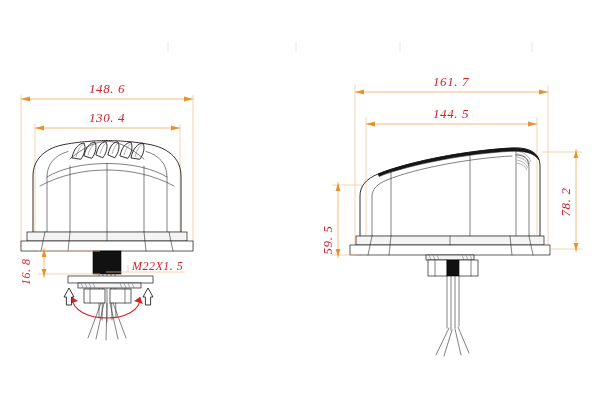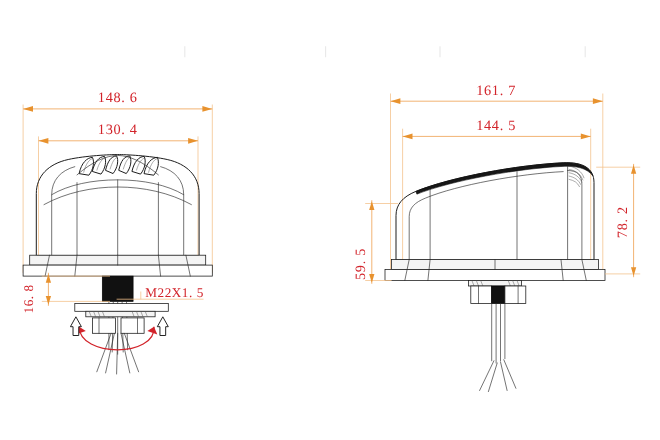--- a/index.html
+++ b/index.html
@@ -11,20 +11,21 @@
     width: 600px;
     height: 400px;
     overflow: hidden;
     font-family: "Liberation Serif", "DejaVu Serif", serif;
   }
   #drawing-root {
     position: relative;
     width: 600px;
     height: 400px;
     background: #ffffff;
+    font-style: italic;
   }
   svg.sheet {
     position: absolute;
     left: 0;
     top: 0;
     width: 600px;
     height: 400px;
     display: block;
   }
   .dim-text {

